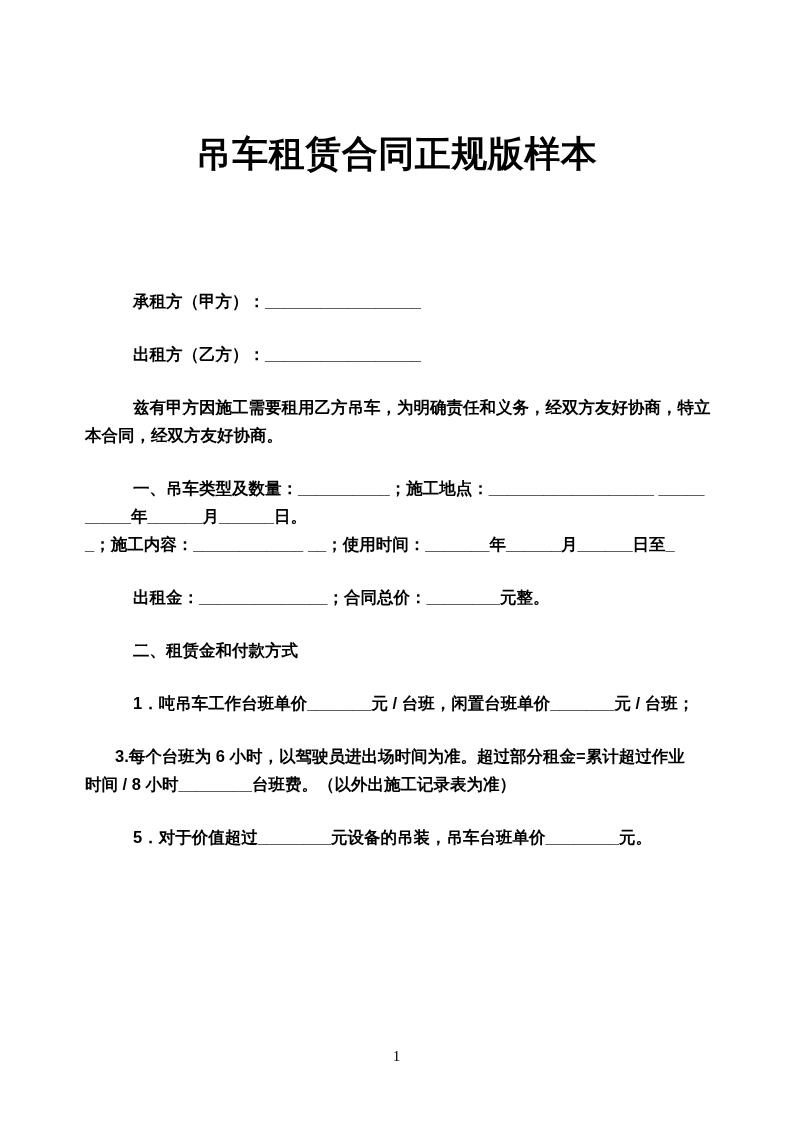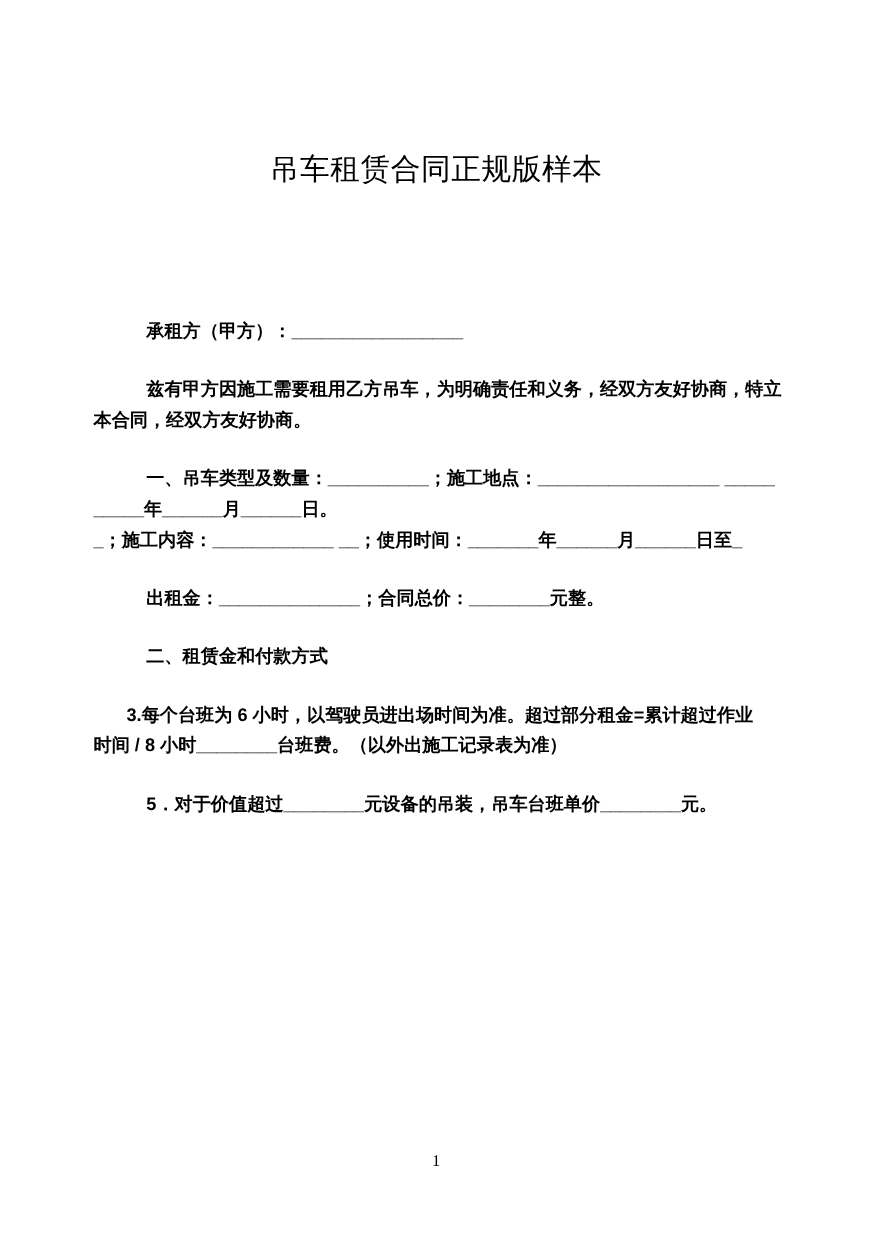--- a/index.html
+++ b/index.html
@@ -9,23 +9,23 @@
     height: 1122px;
     background: #ffffff;
     color: #000000;
     font-family: "Liberation Sans", "DejaVu Sans", sans-serif;
     overflow: hidden;
     box-sizing: border-box;
   }
   .doc-title {
     margin: 0;
     padding-top: 136px;
-    font-size: 27px;
+    font-size: 36px;
     line-height: 36px;
-    font-weight: normal;
+    font-weight: bold;
     text-align: center;
     letter-spacing: 0.5px;
   }
   .doc-body {
     margin-top: 115px;
     padding-left: 85px;
     padding-right: 70px;
   }
   .para {
     margin: 0 0 25px 0;
@@ -55,40 +55,46 @@
 <div class="page">
 
   <h1 class="doc-title">吊车租赁合同正规版样本</h1>
 
   <div class="doc-body">
 
     <p class="para">
       <span class="line ind">承租方（甲方）：_________________</span>
     </p>
 
+    <p class="para">
+      <span class="line ind">出租方（乙方）：_________________</span>
+    </p>
 
     <p class="para">
       <span class="line ind">兹有甲方因施工需要租用乙方吊车，为明确责任和义务，经双方友好协商，特立</span>
       <span class="line">本合同，经双方友好协商。</span>
     </p>
 
     <p class="para">
       <span class="line ind">一、吊车类型及数量：__________；施工地点：__________________ _____</span>
       <span class="line">_____年______月______日。</span>
       <span class="line">_；施工内容：____________ __；使用时间：_______年______月______日至_</span>
     </p>
 
     <p class="para">
       <span class="line ind">出租金：______________；合同总价：________元整。</span>
     </p>
 
     <p class="para">
       <span class="line ind">二、租赁金和付款方式</span>
     </p>
 
+    <p class="para">
+      <span class="line ind">1．吨吊车工作台班单价_______元 / 台班，闲置台班单价_______元 / 台班；</span>
+    </p>
 
 
     <p class="para">
       <span class="line ind-sm">3.每个台班为 6 小时，以驾驶员进出场时间为准。超过部分租金=累计超过作业</span>
       <span class="line">时间 / 8 小时________台班费。（以外出施工记录表为准）</span>
     </p>
 
 
     <p class="para">
       <span class="line ind">5．对于价值超过________元设备的吊装，吊车台班单价________元。</span>

